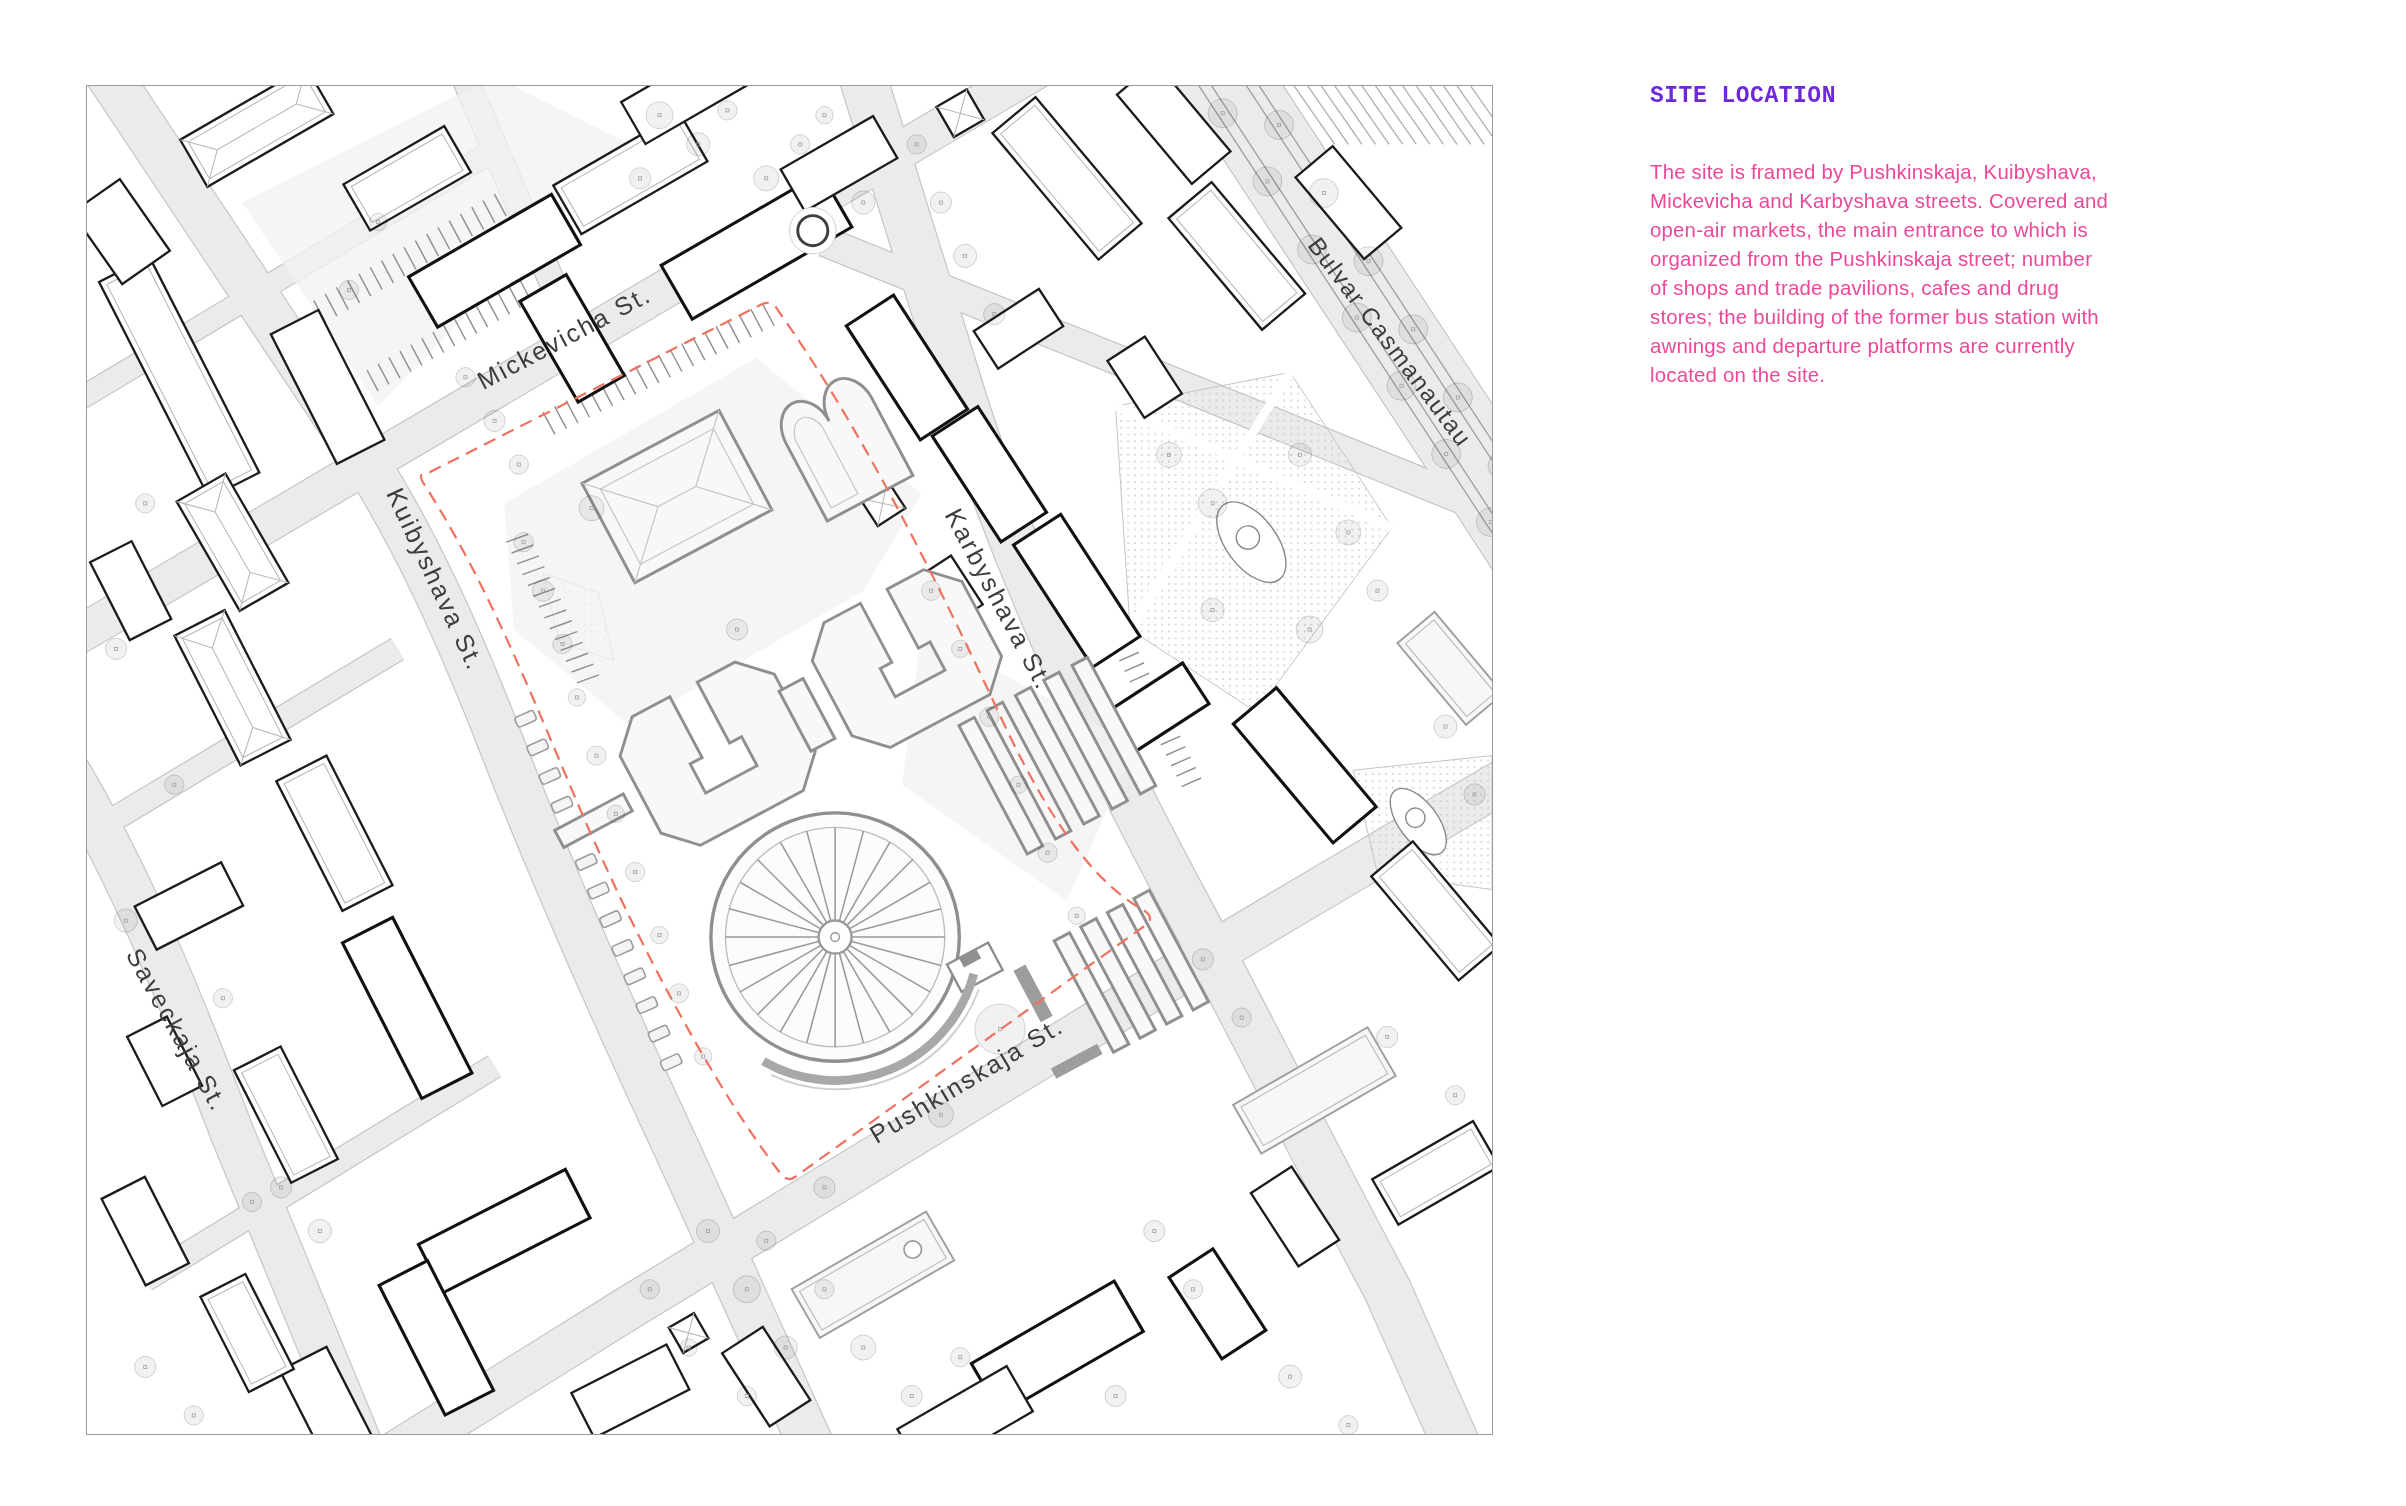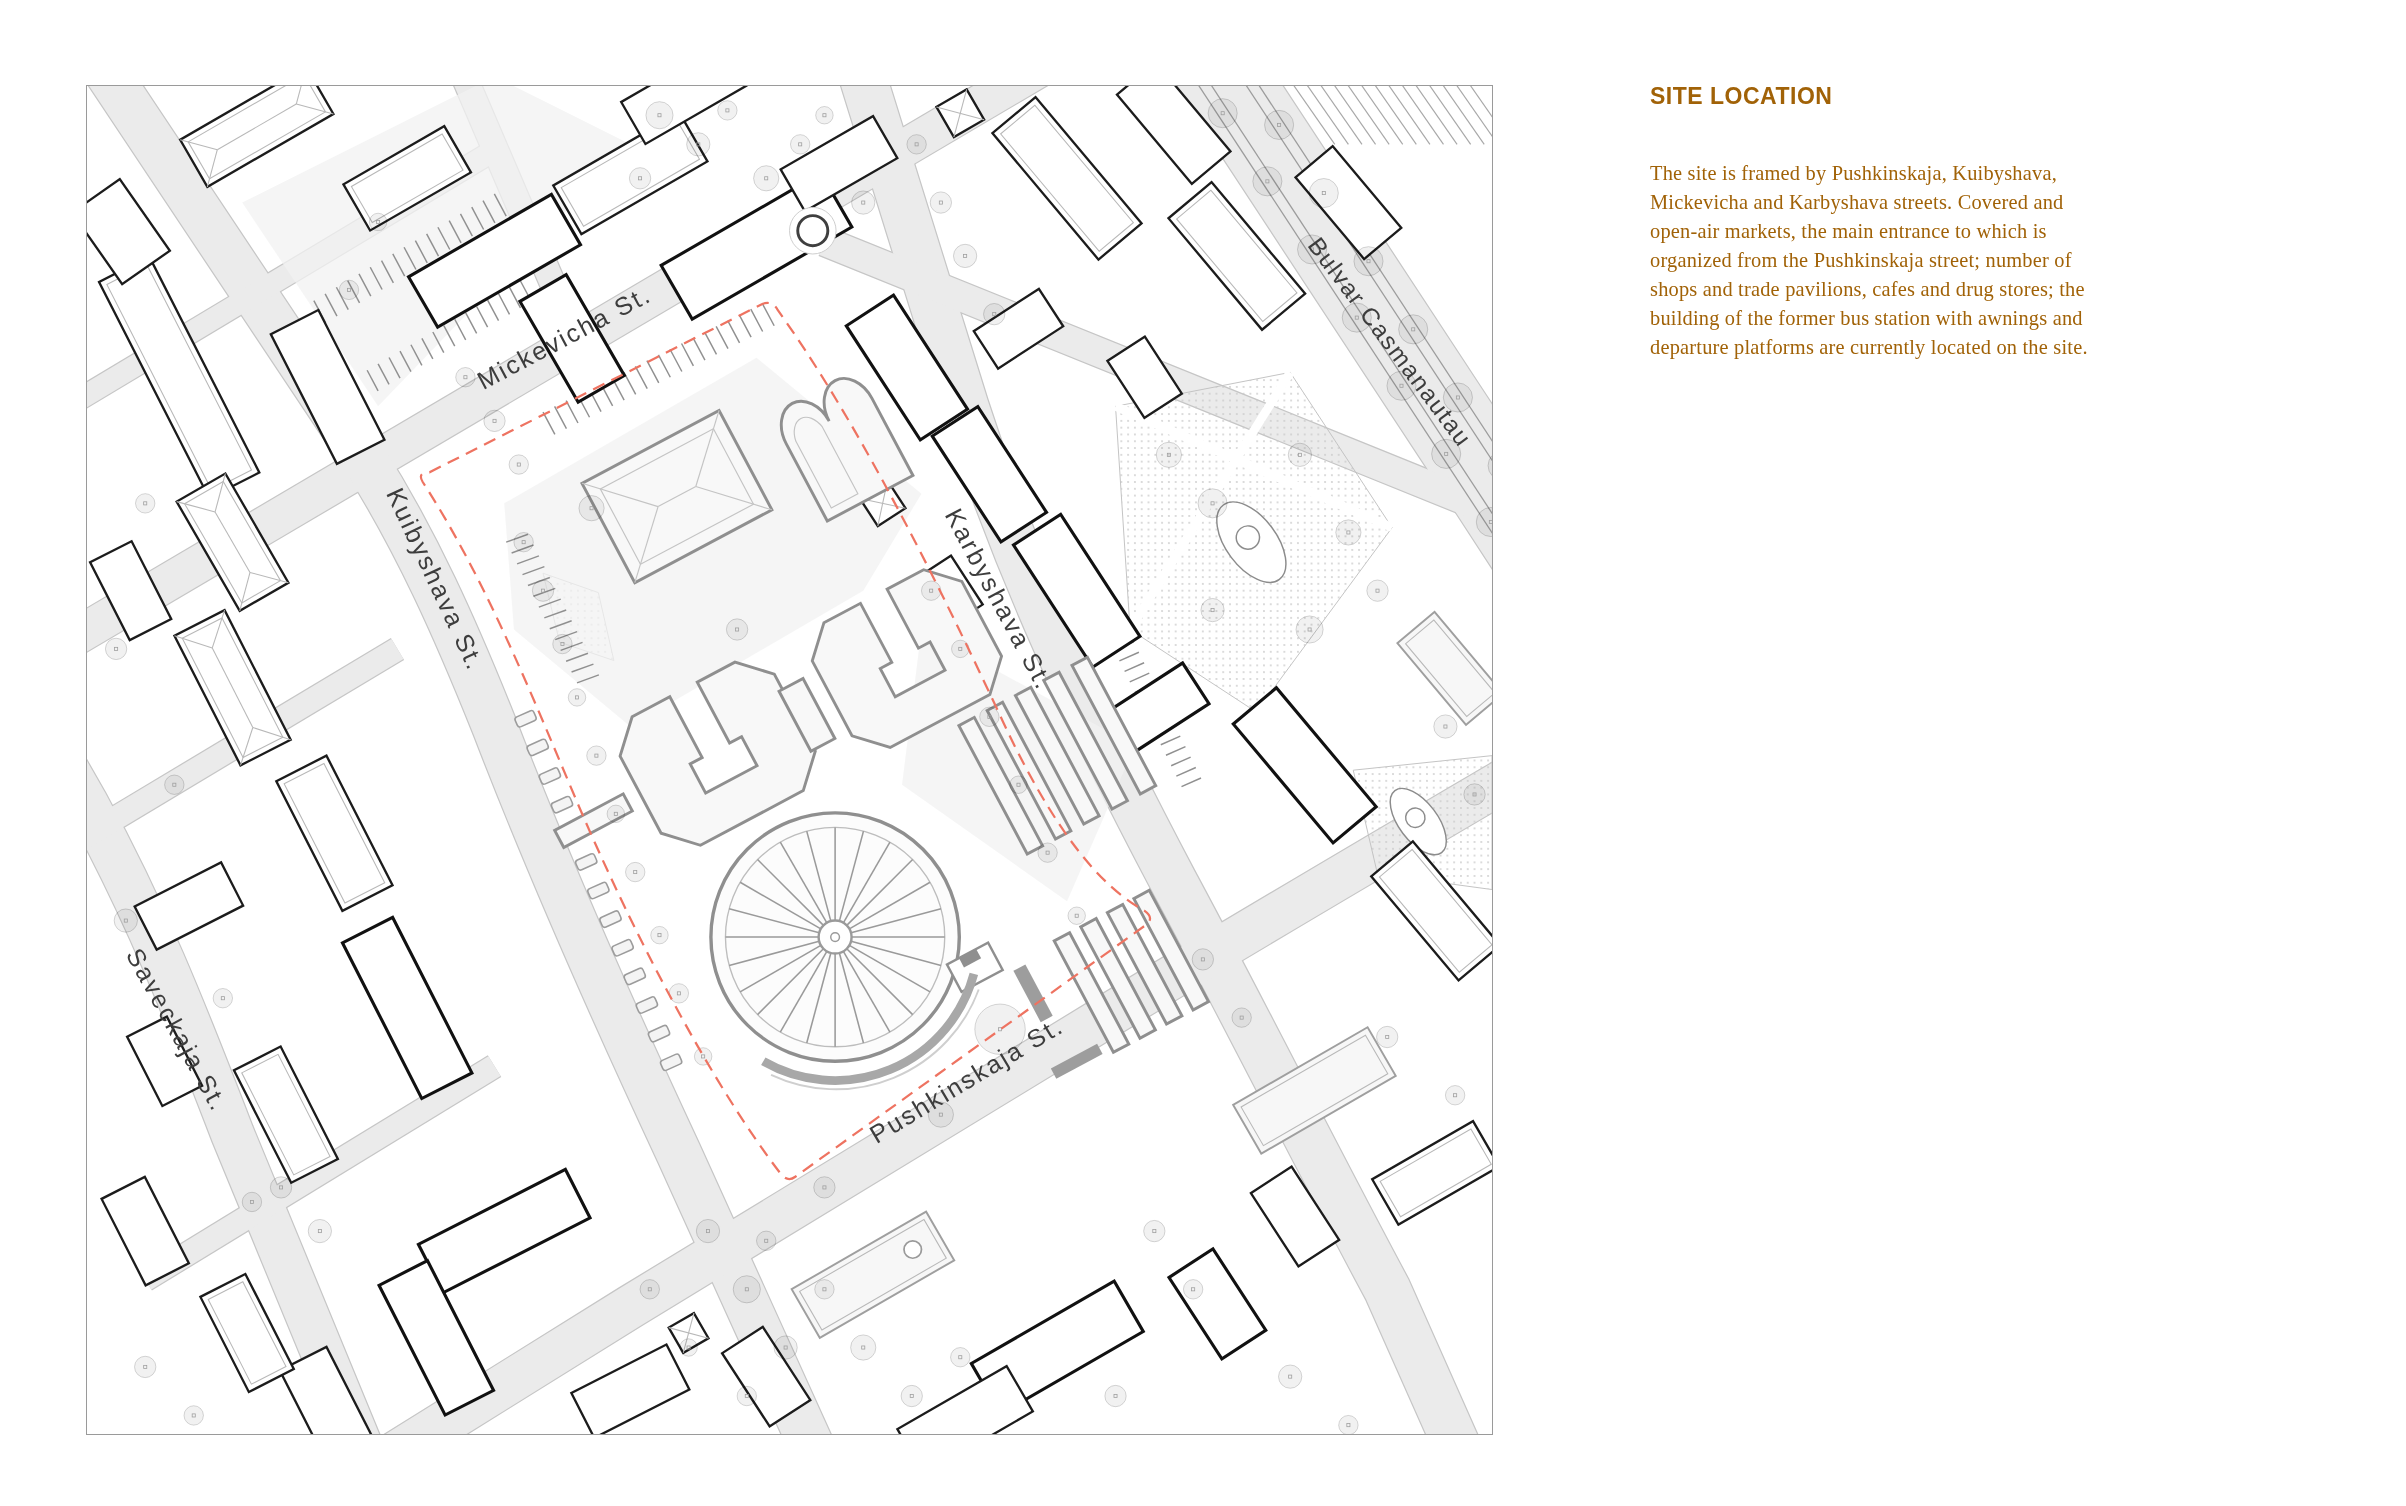--- a/index.html
+++ b/index.html
@@ -7,26 +7,26 @@
     width:2407px;height:1507px;position:relative;background:#ffffff;
     font-family:"Liberation Sans",sans-serif;overflow:hidden;
   }
   .map-frame{
     position:absolute;left:86px;top:85px;width:1405px;height:1348px;
     border:1px solid #9a9a9a;box-sizing:content-box;background:#ffffff;
   }
   .map-frame svg{display:block;}
   .info-panel{position:absolute;left:1650px;top:83px;width:485px;}
   .info-panel h1{
-    margin:0;font-size:23px;font-weight:bold;letter-spacing:0.5px;color:#a16207;
-    font-family:Liberation Sans, sans-serif;
+    margin:0;font-size:23px;font-weight:bold;letter-spacing:0.5px;color:#6d28d9;
+    font-family:Liberation Mono, monospace;
   }
   .info-panel p{
-    margin:49px 0 0 0;width:464px;font-size:20.4px;line-height:29px;color:#a16207;
-    letter-spacing:0.2px;font-family:Liberation Serif, serif;
+    margin:49px 0 0 0;width:464px;font-size:20.4px;line-height:29px;color:#ec4899;
+    letter-spacing:0.2px;font-family:Liberation Sans, sans-serif;
   }
   
   .street-edge{fill:none;stroke:#c6c6c6;}
   .street-fill{fill:none;stroke:#ebebeb;}
   .bulvar-line{fill:none;stroke:#9c9c9c;stroke-width:1.3;}
   .ctx{fill:#ffffff;stroke:#1c1c1c;stroke-width:2.4;}
   .ctx-dark{fill:#ffffff;stroke:#111111;stroke-width:3.2;}
   .ctx-lite{fill:#f7f7f7;stroke:#9f9f9f;stroke-width:2;}
   .thin{fill:none;stroke:#b8b8b8;stroke-width:1.1;}
   .site{fill:#f8f8f8;stroke:#8f8f8f;stroke-width:3;}

